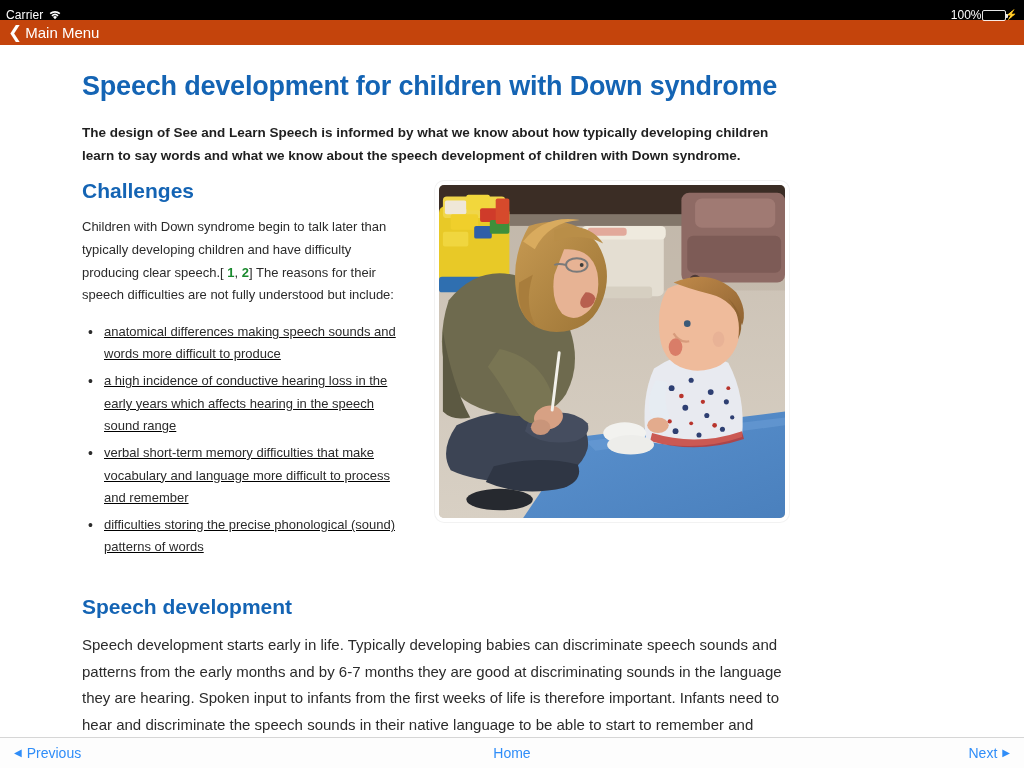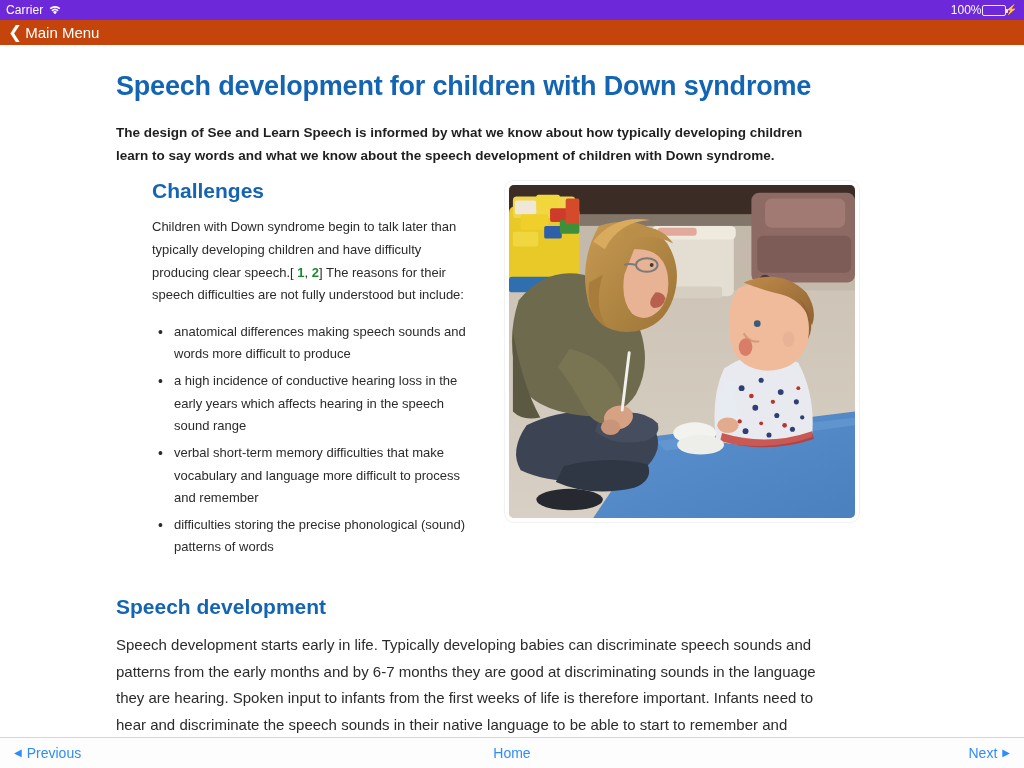--- a/index.html
+++ b/index.html
@@ -8,22 +8,22 @@
     overflow: hidden;
     background: #ffffff;
     font-family: "Liberation Sans", sans-serif;
   }
 
   .device { position: relative; width: 1024px; height: 768px; background: #fff; }
 
   
   .statusbar {
     position: absolute; top: 0; left: 0; right: 0; height: 20px;
-    background: #6d28d9;
-    display: flex; align-items: center;
+    background: #000000;
+    display: flex; align-items: flex-start;
     color: #ffffff; font-size: 12px;
     padding: 8px 6px;
   }
   .sb-left { display: flex; align-items: center; gap: 5px; }
   .sb-carrier { font-size: 12px; letter-spacing: 0.1px; }
   .wifi-icon { display: inline-block; width: 14px; height: 11px; position: relative; }
   .wifi-icon svg { display: block; }
   .sb-center {
     position: absolute; left: 0; right: 0; text-align: center;
     font-size: 12px; font-weight: bold; pointer-events: none;
@@ -59,21 +59,21 @@
   }
   .chev-left { font-size: 17px; font-weight: 300; line-height: 1; margin-top: -1px; }
 
   
   .content {
     position: absolute; top: 45px; left: 0; right: 0; bottom: 31px;
     background: #ffffff;
     overflow: hidden;
   }
   .page {
-    padding: 26px 158px 0 116px;
+    padding: 26px 158px 0 82px;
   }
 
   h1.title {
     color: #1464B4;
     font-size: 27px;
     font-weight: bold;
     letter-spacing: -0.2px;
     margin-bottom: 19px;
   }
   p.lede {
@@ -84,28 +84,28 @@
     margin-bottom: 12px;
     max-width: 700px;
   }
   h2.section {
     color: #1464B4;
     font-size: 21px;
     font-weight: bold;
     margin-bottom: 13px;
   }
 
-  .cols { position: relative; margin-left: 36px; }
+  .cols { position: relative; }
   .col-text { width: 322px; }
   .col-text p.body {
     font-size: 13px;
     color: #2b2b2b;
     line-height: 1.74;
   }
-  ul.bullets { list-style: none; margin-top: 14px; }
+  ul.bullets { list-style: none; margin-top: 14px; text-decoration: underline; }
   ul.bullets li {
     position: relative;
     padding-left: 22px;
     font-size: 13px;
     color: #2b2b2b;
     line-height: 1.74;
     margin-bottom: 4px;
   }
   ul.bullets li::before {
     content: "•";

